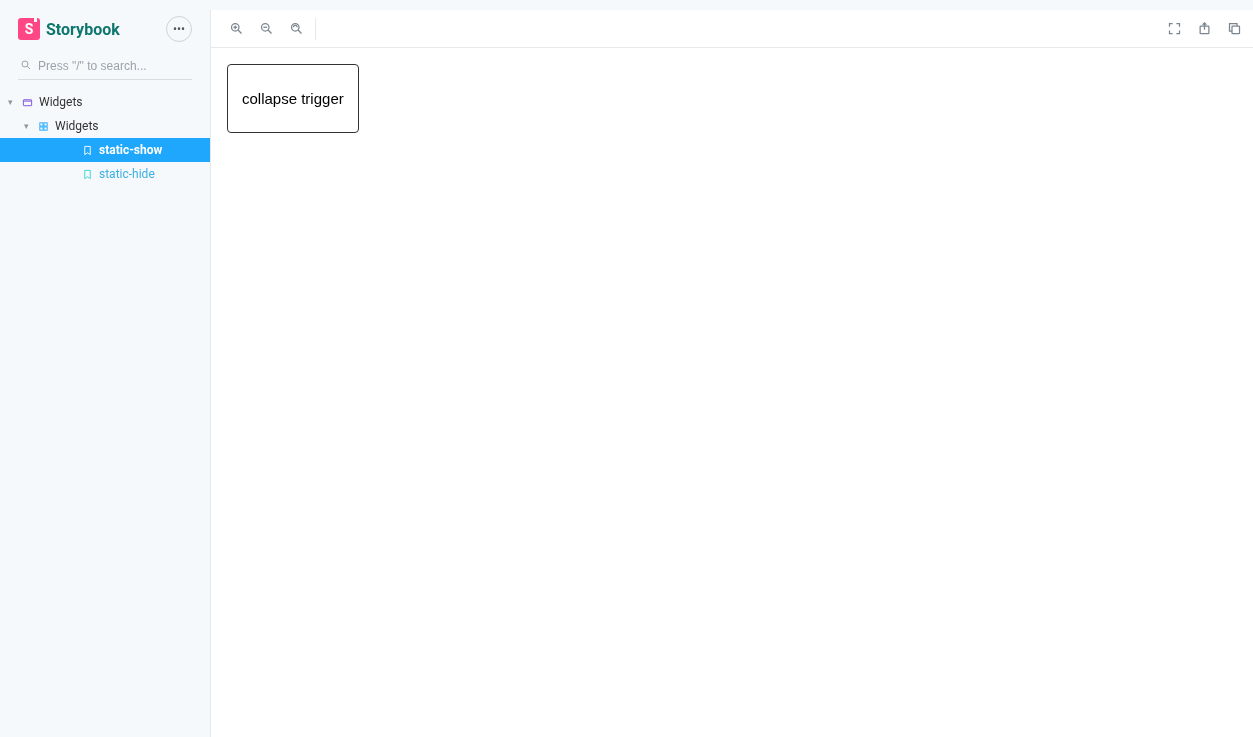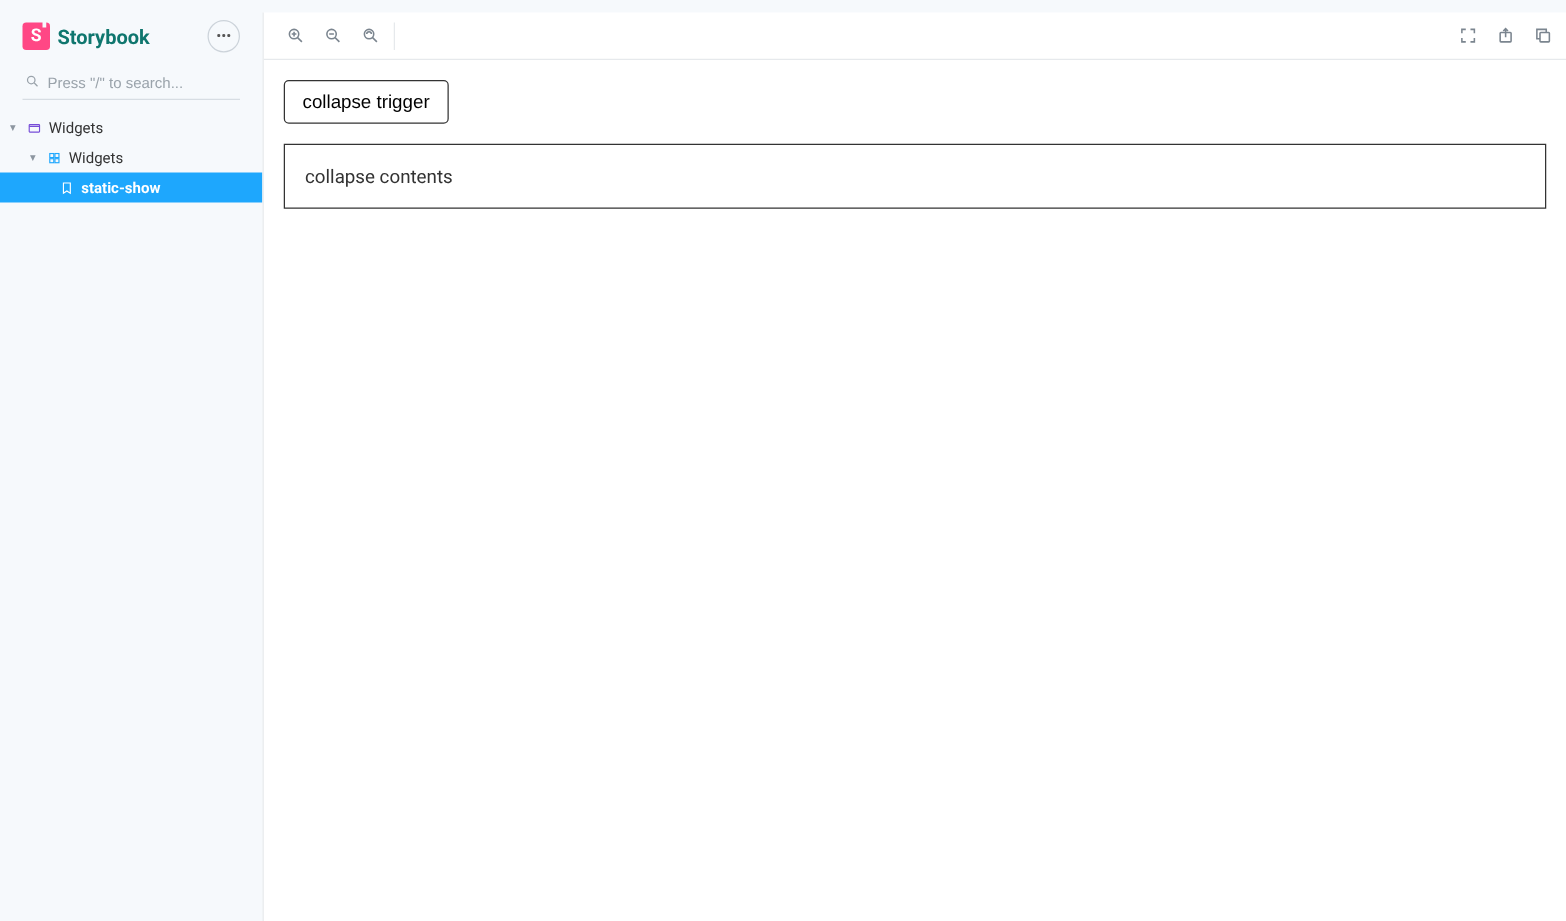--- a/index.html
+++ b/index.html
@@ -57,21 +57,21 @@
 
   .tree { font-size: 12px; user-select: none; }
   .tree-row {
     display: flex; align-items: center;
     height: 24px;
     cursor: pointer;
     white-space: nowrap;
   }
   .tree-row.root { padding-left: 8px; color: #333; }
   .tree-row.child1 { padding-left: 24px; color: #333; }
-  .tree-row.child2 { padding-left: 34px; color: #3cb0e0; }
+  .tree-row.child2 { padding-left: 68px; color: #3cb0e0; }
   .tree-row.active {
     background: #1ea7fd; color: #fff;
   }
   .tree-row.active .story-icon { color: #fff; }
   .tree-row .tw { margin-right: 4px; color:#8d96a0; font-size:9px; display:inline-block; width:10px;}
   .folder-icon, .component-icon, .story-icon { margin-right: 6px; display:inline-flex; }
   .folder-icon { color: #774dd7; }
   .component-icon { color: #1ea7fd; }
   .story-icon { color: #37d5d3; }
 
@@ -102,21 +102,21 @@
   .tb-btn svg { width:15px; height:15px; }
 
   .canvas {
     flex:1;
     padding: 16px;
     overflow:auto;
   }
   .collapse-trigger {
     border: 1px solid #333;
     border-radius: 4px;
-    padding: 8px 14px;
+    padding: 25px 14px;
     font-size: 15px;
     background:#fff;
     cursor:pointer;
     margin-bottom: 16px;
     display:inline-block;
   }
   .collapse-contents {
     border: 1px solid #333;
     padding: 16px;
     font-size: 15px;
@@ -176,20 +176,29 @@
     <div class="tree-row child2 active">
       <span class="tw"></span>
       <span class="story-icon">
         <svg viewBox="0 0 24 24" width="11" height="11" fill="none" stroke="currentColor" stroke-width="2">
             <path d="M6 3h12v18l-6-4-6 4z"></path>
           </svg>
       </span>
       <span class="tree-label">static-show</span>
     </div>
 
+    <div class="tree-row child2">
+      <span class="tw"></span>
+      <span class="story-icon">
+        <svg viewBox="0 0 24 24" width="11" height="11" fill="none" stroke="currentColor" stroke-width="2">
+            <path d="M6 3h12v18l-6-4-6 4z"></path>
+          </svg>
+      </span>
+      <span class="tree-label">static-hide</span>
+    </div>
   </nav>
 </aside>
 
 <main class="main">
   <div class="toolbar">
     <div class="left">
       <span class="tb-btn">
         <svg viewBox="0 0 24 24" fill="none" stroke="currentColor" stroke-width="2">
             <circle cx="10" cy="10" r="6"></circle>
             <line x1="20" y1="20" x2="14.5" y2="14.5"></line>
@@ -230,15 +239,14 @@
         <svg viewBox="0 0 24 24" fill="none" stroke="currentColor" stroke-width="2">
             <rect x="8" y="8" width="12" height="12" rx="1"></rect>
             <path d="M16 8V4H4v12h4"></path>
           </svg>
       </span>
     </div>
   </div>
 
   <div class="canvas">
     <button class="collapse-trigger">collapse trigger</button>
-    <div class="collapse-contents">collapse contents</div>
   </div>
 </main>
 
 </body></html>

